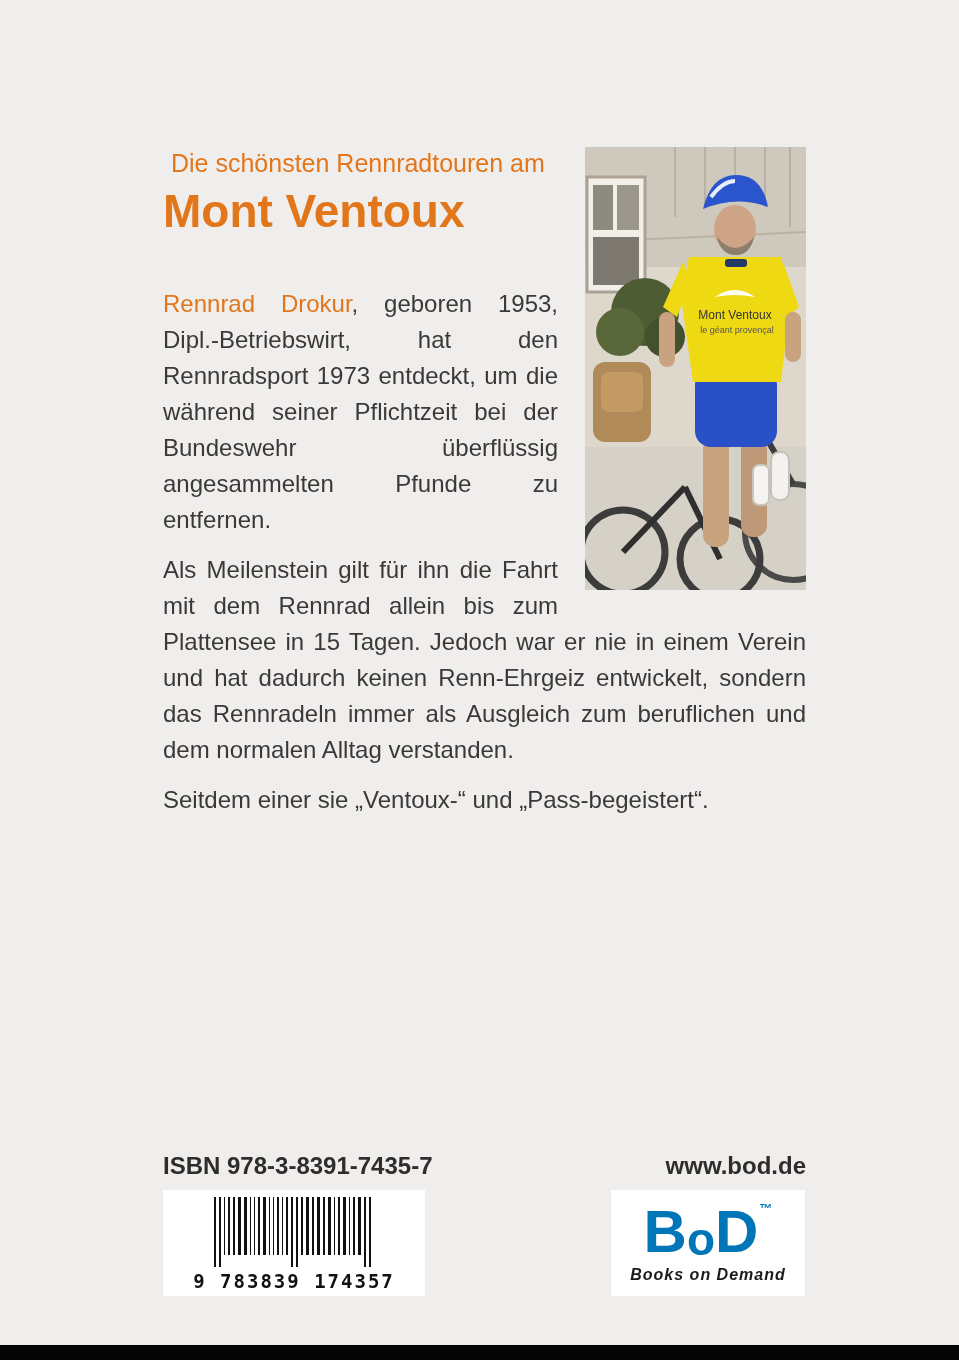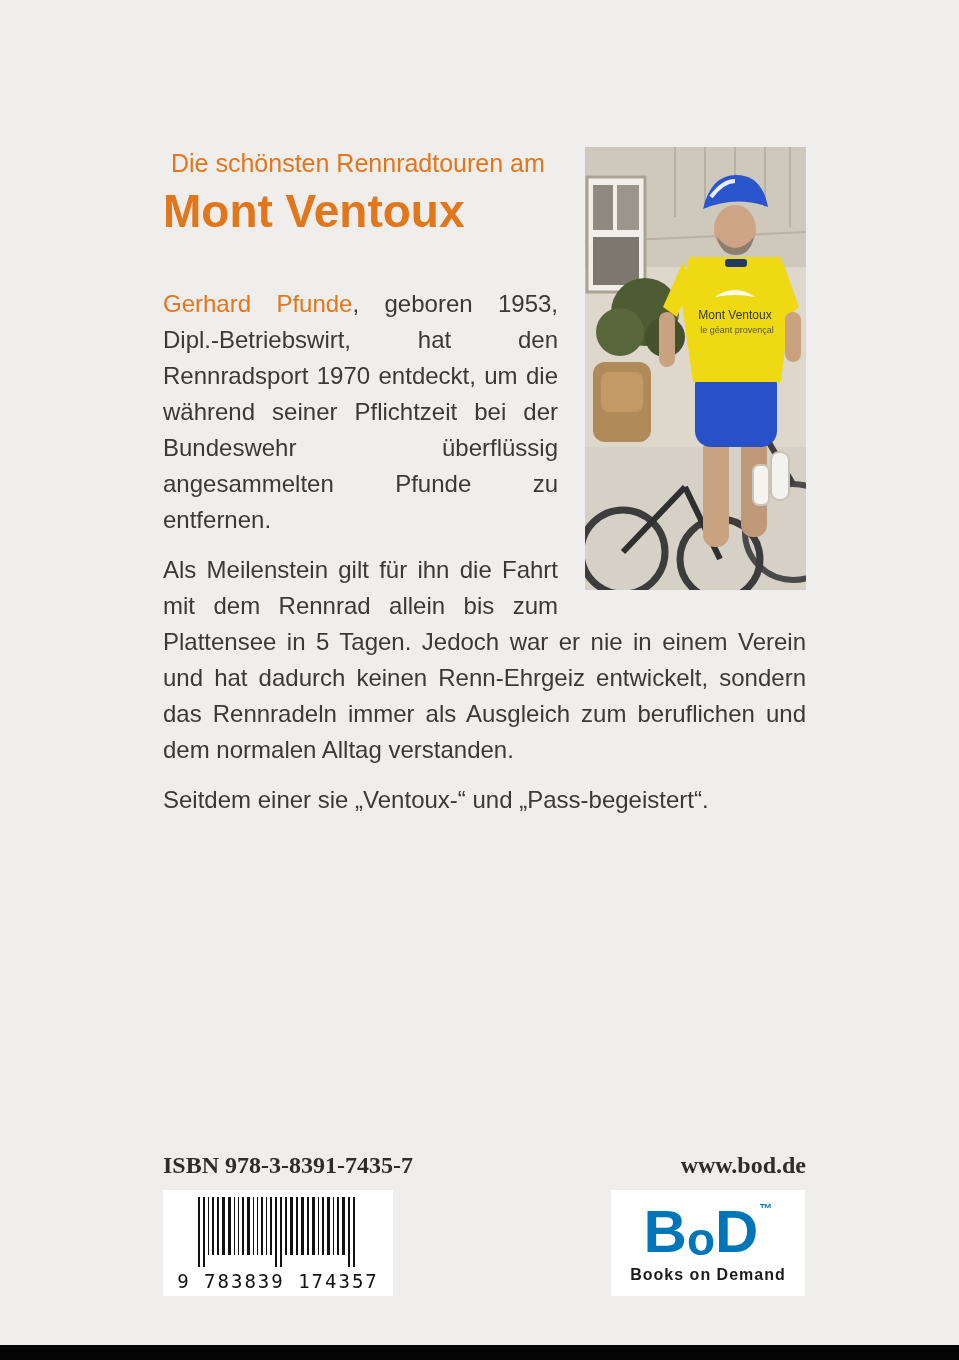--- a/index.html
+++ b/index.html
@@ -41,26 +41,27 @@
   .bio p{
     font-size:24px;
     line-height:36px;
     text-align:justify;
     margin:0 0 14px 0;
   }
   .accent{color:#e2761b;}
   .footer-row{
     position:absolute;left:163px;top:1152px;width:643px;
     display:flex;justify-content:space-between;align-items:baseline;
-    font-weight:bold;font-size:24px;color:#2e2d2c;font-family:Liberation Serif, serif;
+    font-weight:bold;font-size:24px;color:#2e2d2c;
   }
   .barcode-box{
     position:absolute;left:163px;top:1190px;
-    width:230px;height:106px;background:#ffffff;
+    width:262px;height:106px;background:#ffffff;
     box-sizing:border-box;
+    font-weight:bold;
   }
   .bars{
     display:flex;justify-content:center;align-items:flex-start;
     padding-top:7px;height:70px;
   }
   .bar{display:inline-block;background:#111;margin-right:3px;}
   .barcode-number{
     font-family:"DejaVu Sans Mono", monospace;
     font-size:19px;letter-spacing:2px;
     text-align:center;color:#111;margin-top:3px;
@@ -73,21 +74,21 @@
   }
   .bod-word{
     color:#0076b8;font-weight:bold;line-height:1;
     display:flex;align-items:flex-end;
   }
   .bod-b,.bod-d{font-size:60px;}
   .bod-o{font-size:46px;}
   .bod-tm{font-size:13px;align-self:flex-start;color:#0076b8;margin-left:1px;}
   .bod-tagline{
     color:#1a1a1a;font-weight:bold;font-size:16px;
-    letter-spacing:1px;margin-top:4px;
+    letter-spacing:1px;margin-top:4px;font-style:italic;
   }
   .bottom-bar{
     position:absolute;left:0;top:1345px;width:959px;height:15px;
     background:#050505;
   }
 </style>
 </head>
 <body>
 
 <div class="cover">
@@ -158,22 +159,22 @@
         <path d="M126 50 q12 -16 24 -16" stroke="#e8eefc" stroke-width="4" fill="none"></path>
 
         <rect x="168" y="318" width="16" height="40" rx="6" fill="#f6f4f0" stroke="#c9c5bd" stroke-width="2"></rect>
       </svg>
     </div>
 
     <p class="kicker">Die schönsten Rennradtouren am</p>
     <h1 class="book-title">Mont Ventoux</h1>
 
     <div class="bio">
-      <p><span class="accent">Gerhard Pfunde</span><span>, geboren 1953, Dipl.-Betriebswirt, hat den Rennradsport 1970 entdeckt, um die während seiner Pflichtzeit bei der Bundeswehr überflüssig angesammelten Pfunde zu entfernen.</span></p>
-      <p>Als Meilenstein gilt für ihn die Fahrt mit dem Rennrad allein bis zum Plattensee in 5 Tagen. Jedoch war er nie in einem Verein und hat dadurch keinen Renn-Ehrgeiz entwickelt, sondern das Rennradeln immer als Ausgleich zum beruflichen und dem normalen Alltag verstanden.</p>
+      <p><span class="accent">Rennrad Drokur</span><span>, geboren 1953, Dipl.-Betriebswirt, hat den Rennradsport 1973 entdeckt, um die während seiner Pflichtzeit bei der Bundeswehr überflüssig angesammelten Pfunde zu entfernen.</span></p>
+      <p>Als Meilenstein gilt für ihn die Fahrt mit dem Rennrad allein bis zum Plattensee in 15 Tagen. Jedoch war er nie in einem Verein und hat dadurch keinen Renn-Ehrgeiz entwickelt, sondern das Rennradeln immer als Ausgleich zum beruflichen und dem normalen Alltag verstanden.</p>
       <p>Seitdem einer sie „Ventoux-“ und „Pass-begeistert“.</p>
     </div>
   </div>
 
   <div class="footer-row">
     <span>ISBN 978-3-8391-7435-7</span>
     <span>www.bod.de</span>
   </div>
 
   <div class="barcode-box">

